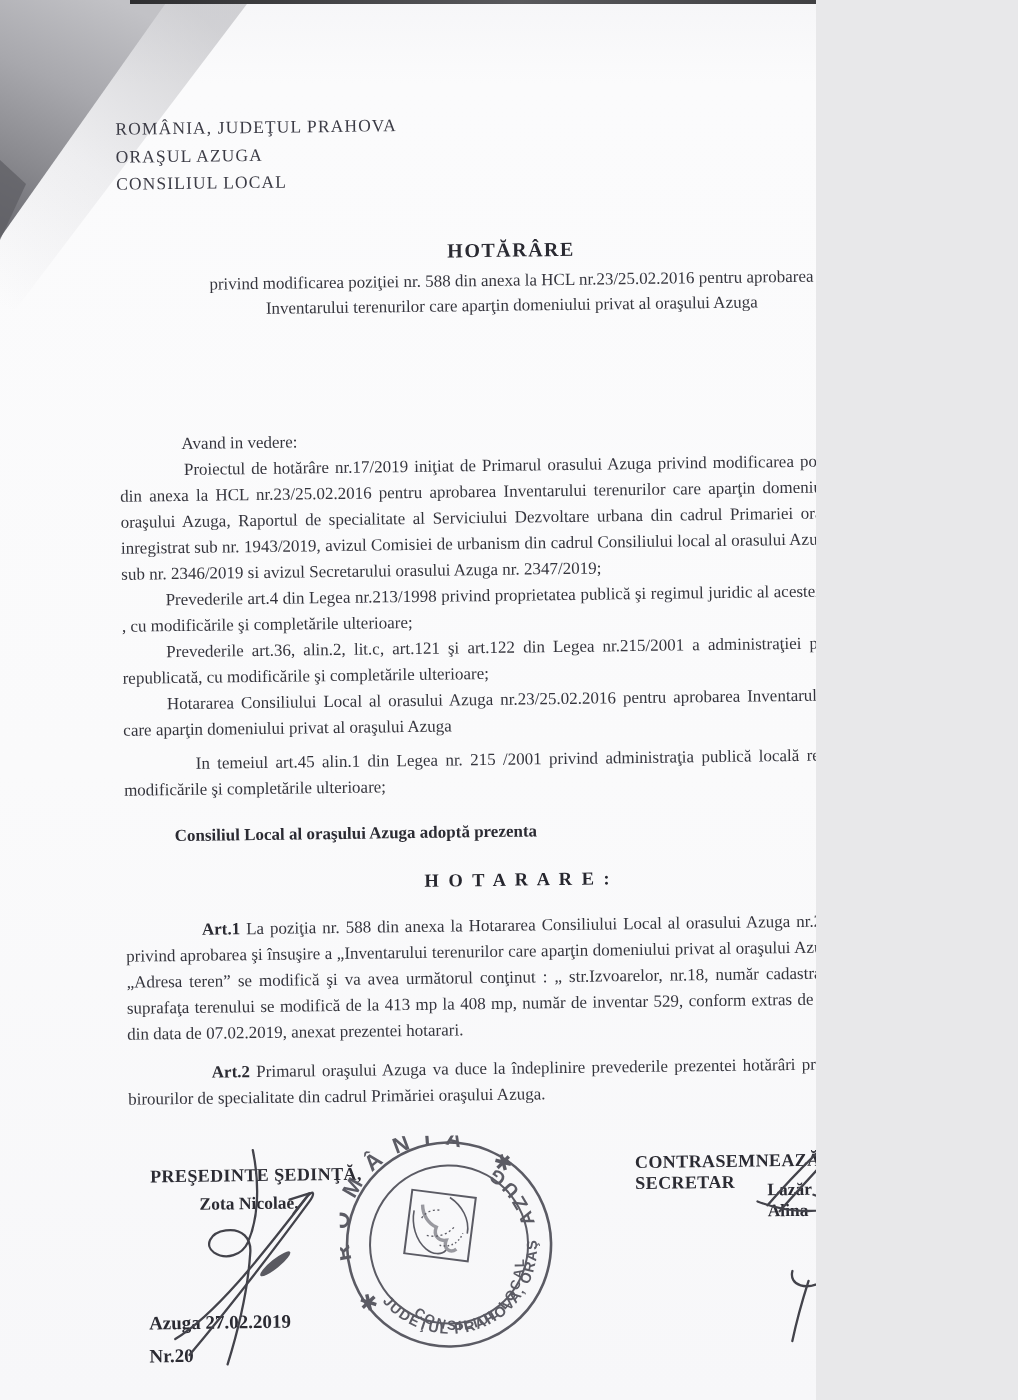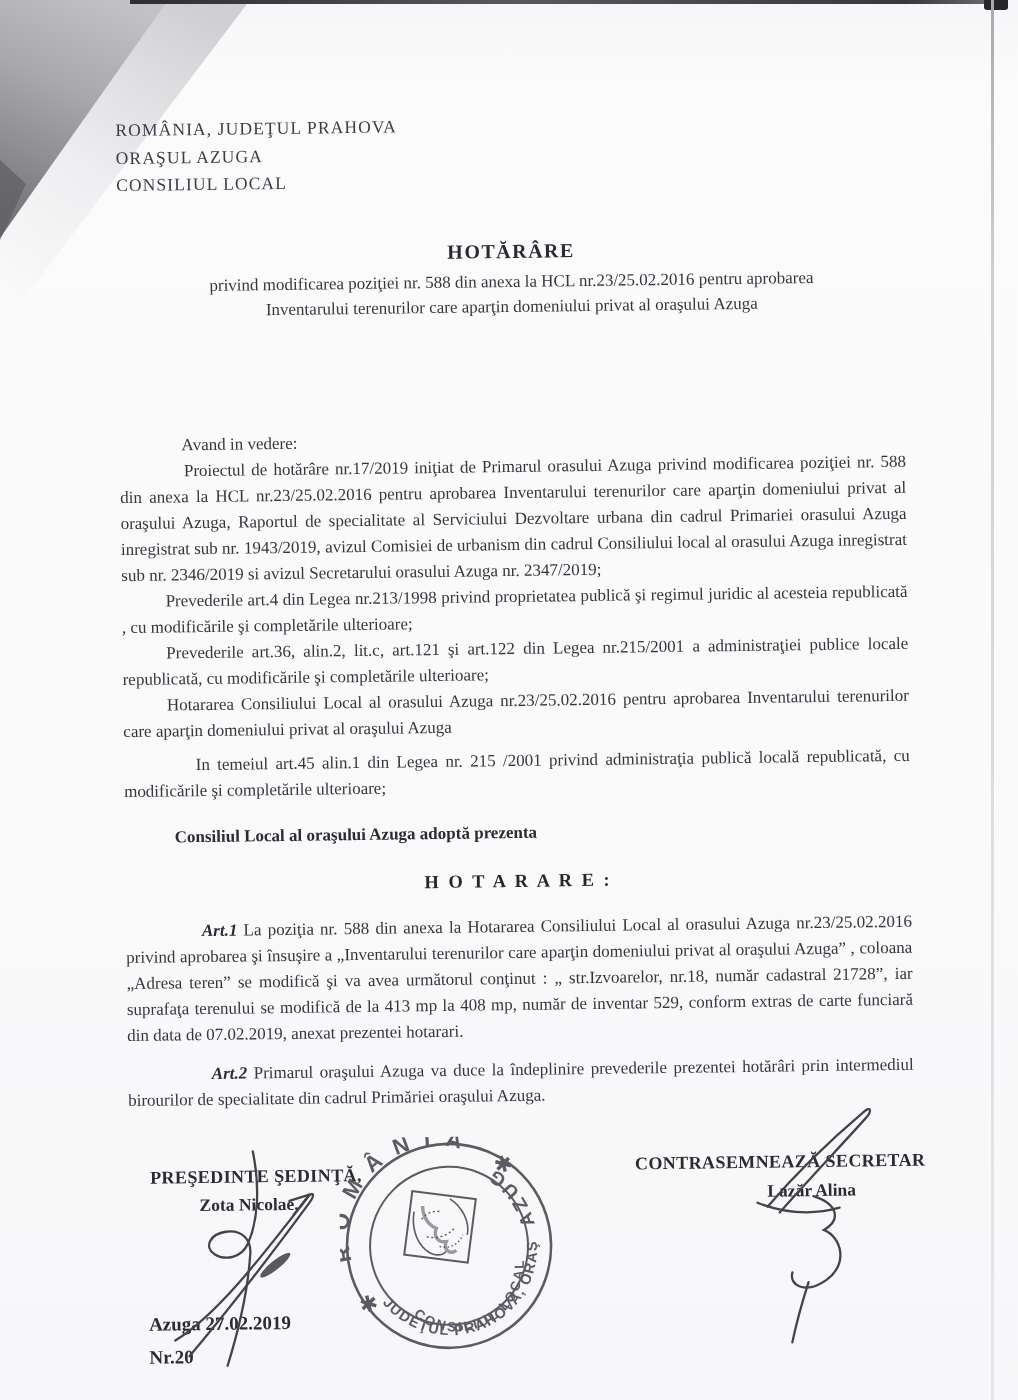--- a/index.html
+++ b/index.html
@@ -1,17 +1,17 @@
 <!DOCTYPE html>
 <html><head>
 <meta charset="utf-8">
 <style>
   html,body{margin:0;padding:0;background:#e8e8ea;}
   .page{
-    position:relative;width:1018px;height:1400px;overflow:hidden;
+    position:relative;width:816px;height:1400px;overflow:hidden;
     background:linear-gradient(180deg,#f6f6f8 0%,#fbfbfc 6%,#fafafb 55%,#f7f7f9 100%);
     font-family:"Liberation Serif","DejaVu Serif",serif;
     color:#35353d;
   }
   
   .top-edge-line{position:absolute;top:0;left:130px;width:862px;height:4px;
     background:linear-gradient(90deg,#2e2e30,#59595c 45%,#39393b 90%,#6a6a6d);}
   .top-right-mark{position:absolute;top:0;left:984px;width:24px;height:10px;background:#27272a;border-radius:0 0 3px 3px;}
   .right-edge-line{position:absolute;top:0;left:991px;width:3px;height:1400px;
     background:linear-gradient(180deg,#aaaaae,#cfcfd3 20%,#dededf 60%,#e6e6e8);}
@@ -26,21 +26,21 @@
 
   .content{position:absolute;inset:0;transform:rotate(-0.75deg);transform-origin:50% 45%;}
 
   .header{position:absolute;left:122px;top:112px;font-size:17.5px;line-height:27.5px;letter-spacing:1.1px;color:#3c3c46;}
   .titleblock{position:absolute;left:122px;top:240px;width:788px;text-align:center;}
   .doc-title{font-weight:bold;font-size:20px;letter-spacing:1.5px;color:#2a2a32;margin:0 0 6px 0;}
   .doc-subtitle{font-size:17px;line-height:25px;color:#36363e;}
 
   .textbody{position:absolute;left:122px;top:428px;width:786px;font-size:17px;line-height:26px;text-align:justify;}
   .textbody p{margin:0;}
-  .b{font-weight:bold;color:#2b2b33;font-style:italic;}
+  .b{font-weight:bold;color:#2b2b33;}
   .adoption{font-weight:bold;color:#2b2b33;text-align:left;}
   .decision-heading{font-weight:bold;text-align:center;font-size:18.5px;letter-spacing:2.5px;color:#26262e;}
 
   .sig-president-title{position:absolute;left:143px;top:1163px;font-size:18px;font-weight:bold;color:#2b2b33;letter-spacing:.4px;}
   .sig-president-name{position:absolute;left:192px;top:1191px;font-size:17.5px;font-weight:bold;color:#2b2b33;}
   .sig-secretary-title{position:absolute;left:628px;top:1155px;font-size:18px;font-weight:bold;color:#2b2b33;letter-spacing:.4px;}
   .sig-secretary-name{position:absolute;left:760px;top:1184px;font-size:17.5px;font-weight:bold;color:#2b2b33;}
   .footer-date{position:absolute;left:140px;top:1309px;font-size:19px;font-weight:bold;color:#2b2b33;}
   .footer-number{position:absolute;left:140px;top:1342px;font-size:19px;font-weight:bold;color:#2b2b33;}
 

